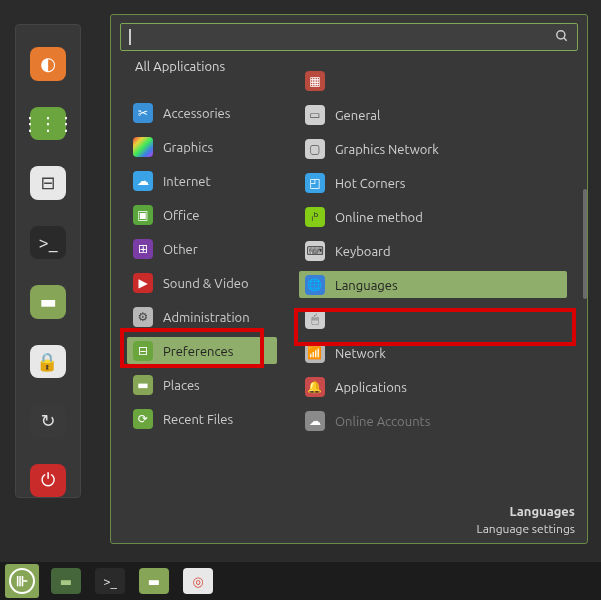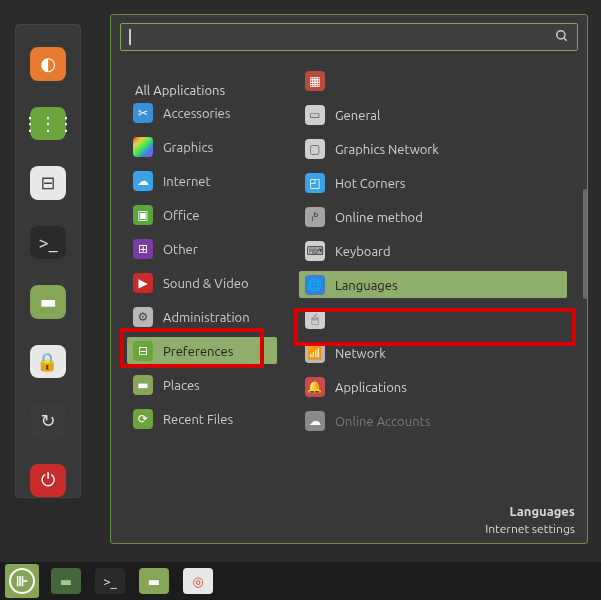--- a/index.html
+++ b/index.html
@@ -50,21 +50,21 @@
     padding: 0 8px;
   }
   .search input {
     flex: 1; background: transparent; border: none; outline: none;
     color: #ddd; font-size: 13px;
   }
   .search .caret { color:#ccc; width:2px; height:16px; background:#ccc; animation: blink 1s step-end infinite;}
   @keyframes blink { 50% {opacity:0;} }
   .search .sicon { color: #ccc; font-size: 14px; }
   .all-apps {
-    position: absolute; left: 24px; top: 68px;
+    position: absolute; left: 24px; top: 44px;
     color: #d8d8d8;
   }
   .categories {
     position: absolute;
     left: 16px; top: 84px;
     width: 150px;
     display: flex; flex-direction: column;
     gap: 7px;
   }
   .cat {
@@ -236,21 +236,21 @@
       </div>
       <div class="app">
         <div class="aicon" style="background: rgb(207, 207, 207); color: rgb(85, 85, 85);">▢</div>
         <span>Graphics Network</span>
       </div>
       <div class="app">
         <div class="aicon" style="background: rgb(58, 163, 232);">◰</div>
         <span>Hot Corners</span>
       </div>
       <div class="app">
-        <div class="aicon" style="background: #a3a3a3; color: rgb(51, 51, 51);">ᵢᵇ</div>
+        <div class="aicon" style="background: #84cc16; color: rgb(51, 51, 51);">ᵢᵇ</div>
         <span>Online method</span>
       </div>
       <div class="app">
         <div class="aicon" style="background: rgb(207, 207, 207); color: rgb(51, 51, 51);">⌨</div>
         <span>Keyboard</span>
       </div>
       <div class="app selected">
         <div class="aicon" style="background: rgb(58, 127, 214);">🌐</div>
         <span>Languages</span>
       </div>
@@ -266,21 +266,21 @@
         <span>Applications</span>
       </div>
       <div class="app dim">
         <div class="aicon" style="background: rgb(138, 138, 138);">☁</div>
         <span>Online Accounts</span>
       </div>
     </div>
   <div class="scroll"></div>
   <div class="tooltip">
     <div class="title">Languages</div>
-    <div>Internet settings</div>
+    <div>Language settings</div>
   </div>
 </div>
 
 <div class="panel">
   <div class="start">
     <div class="mint-logo">⊪</div>
   </div>
   <div style="display:flex;gap:14px;">
       <div class="pitem" style="background: rgb(68, 102, 58); color: rgb(168, 201, 133);">▬</div>
       <div class="pitem" style="background: rgb(42, 42, 42); color: rgb(221, 221, 221);">&gt;_</div>

